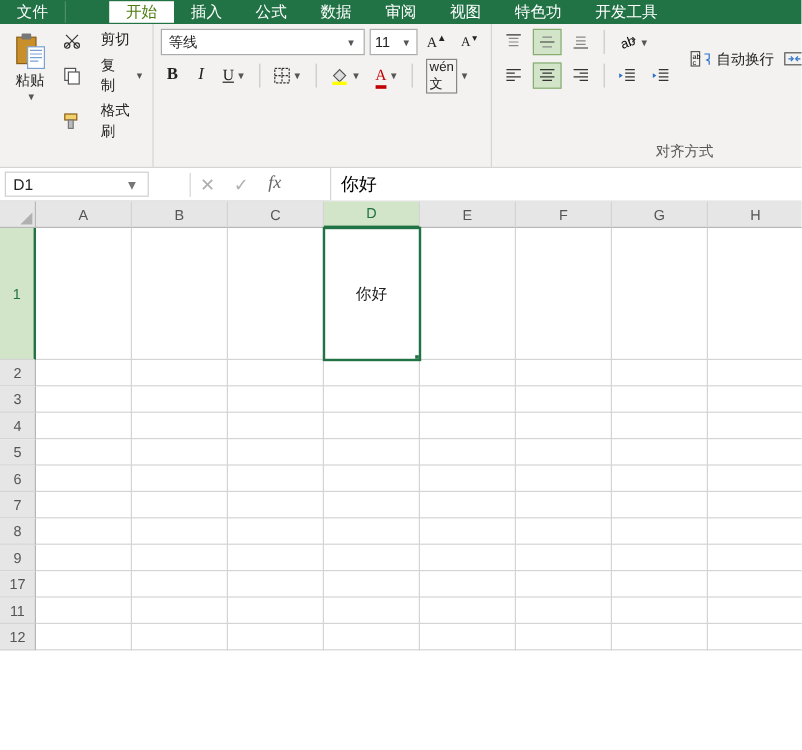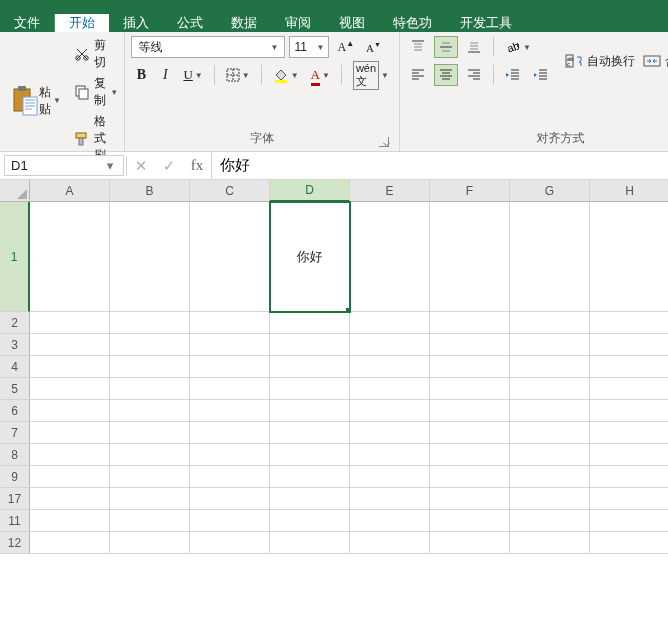--- a/index.html
+++ b/index.html
@@ -10,33 +10,33 @@
   width: 668px;
   height: 625px;
   overflow: hidden;
   color: #222;
 }
 
 
 .tabs {
   display: flex;
   background: #217346;
-  height: 32px;
-  align-items: flex-end;
+  height: 20px;
+  align-items: center;
 }
 .tab {
   color: #fff;
   padding: 0 14px;
   display: flex;
   align-items: center;
   font-size: 13px;
   cursor: pointer;
 }
 .tab-file { border-right: 1px solid rgba(255,255,255,.2); }
-.tab.active { background: #fff; color: #0369a1; }
+.tab.active { background: #fff; color: #4d7c0f; margin-left: 36px; }
 
 
 .ribbon {
   display: flex;
   background: #f3f2f1;
   border-bottom: 1px solid #d6d5d4;
   height: 120px;
 }
 .group {
   border-right: 1px solid #d6d5d4;
@@ -70,33 +70,33 @@
   right:-1px; bottom:-1px;
   width:4px; height:4px;
   border-right:1px solid #888;
   border-bottom:1px solid #888;
   transform: rotate(45deg) translate(-1px,-1px);
 }
 
 
 .clip-row { display:flex; gap:6px; }
 .paste-big {
-  display:flex; flex-direction:row; align-items:center;
+  display:flex; flex-direction:column; align-items:center;
   padding: 2px 4px;
   border:1px solid transparent;
 }
 .clip-stack { display:flex; flex-direction:column; gap:2px;}
-.clip-item { display:flex; align-items:center; gap:4px; padding:1px 2px;}
+.clip-item { display:flex; align-items:center; gap:16px; padding:1px 2px;}
 .clip-item .drop { font-size:9px; color:#555; margin-left:2px;}
 
 
 .font-rows { display:flex; flex-direction:column; gap:6px;}
 .font-row { display:flex; align-items:center; gap:4px;}
 .font-name {
-  width: 154px; height:22px;
+  width: 170px; height:22px;
   border:1px solid #ababab;
   background:#fff;
   display:flex; align-items:center; justify-content:space-between;
   padding:0 6px; font-size:12px;
 }
 .font-size {
   width:40px; height:22px;
   border:1px solid #ababab; background:#fff;
   display:flex; align-items:center; justify-content:space-between;
   padding:0 4px; font-size:12px;
@@ -115,36 +115,37 @@
 .align-row{ display:flex; align-items:center; gap:4px;}
 .btn-active{ background:#d2e5c9; border:1px solid #88ac72;}
 .wrap-merge{ display:flex; flex-direction:row; gap:4px;}
 .wm-item{ display:flex; align-items:center; gap:4px; padding:0 2px; white-space:nowrap;}
 
 
 .namebox-row{
   display:flex; height:28px; align-items:stretch;
   border-bottom:1px solid #d6d5d4;
   background:#fff;
+  gap:32px;
 }
 .namebox{
   width:120px;
   border:1px solid #cfcfcf;
   margin:3px 2px 3px 4px;
   display:flex; align-items:center; justify-content:space-between;
   padding:0 6px; font-size:13px;
   background:#fff;
 }
 .nb-drop{
   width:14px; height:100%; display:flex; align-items:center; justify-content:center;
   color:#777;
 }
 .fx-btns{ display:flex; align-items:center;}
 .fx-btn{ width:28px; height:28px; display:flex; align-items:center; justify-content:center; color:#b0b0b0; font-size:15px;}
-.fx-btn.fx{ color:#666; font-family:"Times New Roman",serif;}
+.fx-btn.fx{ color:#666; font-style:italic; font-family:"Times New Roman",serif;}
 .fx-sep{ width:1px; height:20px; background:#d6d5d4;}
 .formula-input{
   flex:1;
   border:none;
   border-left:1px solid #d6d5d4;
   padding:0 8px;
   font-size:15px;
   outline:none;
 }
 
@@ -323,24 +324,20 @@
         <div class="small-btn">
           <span style="font-family:serif;font-size:13px;position:relative;"><span class="txt-red" style="border-bottom:3px solid #c00000;padding-bottom:1px;">A</span></span>
           <span class="drop-tri">▼</span>
         </div>
         <span class="sep-v"></span>
         <div class="small-btn">
           <span style="font-size:11px;border:1px solid #888;padding:0 2px;">wén<br>文</span>
           <span class="drop-tri">▼</span>
         </div>
       </div>
-    </div>
-    <div class="group-label">
-      <span>字体</span>
-      <span class="launcher"></span>
     </div>
   </div>
 
   <div class="group" style="flex:1">
     <div style="display:flex; gap:10px;">
       <div class="align-rows">
         <div class="align-row">
           <div class="small-btn">
               <span>
                 <svg width="16" height="16">

